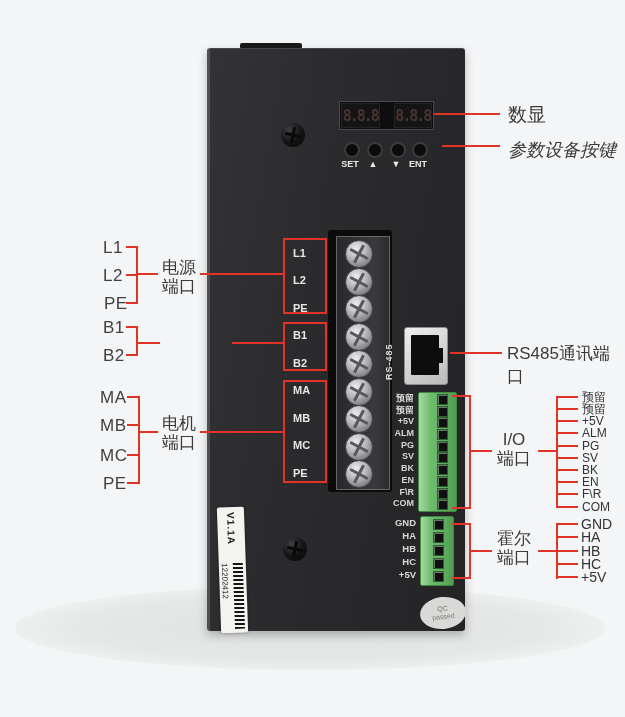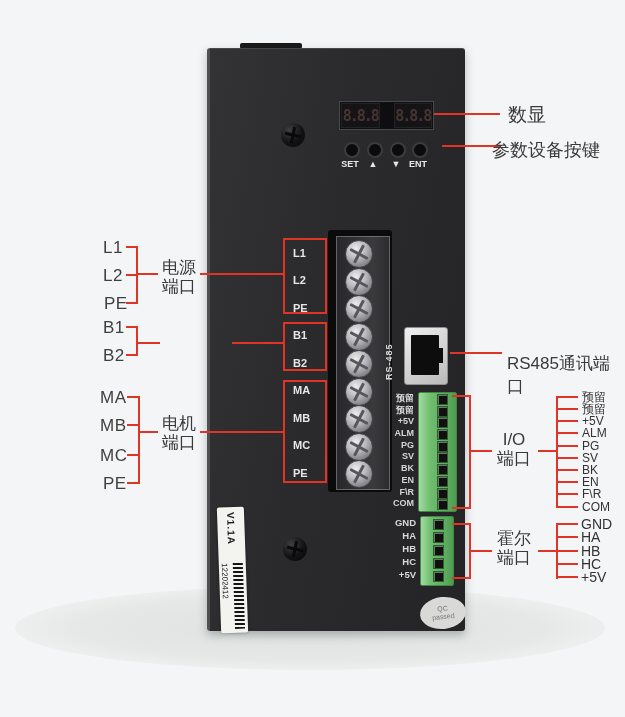--- a/index.html
+++ b/index.html
@@ -164,21 +164,21 @@
     <div class="sticker-barcode"></div>
   </div>
   <div class="qc-badge">
     <span>QC</span>
     <span>passed</span>
   </div>
 
   <div class="rline" style="left:434px;top:113px;width:66px;"></div>
   <div class="cn-label" style="left:508px;top:102px;font-size:19px;">数显</div>
   <div class="rline" style="left:442px;top:145px;width:58px;"></div>
-  <div class="cn-label" style="left:492px;top:138px;">参数设备按键</div>
+  <div class="cn-label" style="left:508px;top:138px;font-style:italic;">参数设备按键</div>
 
   <div class="pin-label" style="left:103px;top:238px;">L1</div>
   <div class="pin-label" style="left:103px;top:266px;">L2</div>
   <div class="pin-label" style="left:104px;top:294px;">PE</div>
   <div class="rline" style="left:126px;top:246px;width:12px;"></div>
   <div class="rline" style="left:126px;top:274px;width:12px;"></div>
   <div class="rline" style="left:126px;top:302px;width:12px;"></div>
   <div class="rvline" style="left:136px;top:246px;height:58px;"></div>
   <div class="rline" style="left:138px;top:273px;width:20px;"></div>
   <div class="cn-block" style="left:156px;top:258px;width:46px;">
@@ -208,21 +208,21 @@
   <div class="rvline" style="left:138px;top:396px;height:88px;"></div>
   <div class="rline" style="left:140px;top:431px;width:18px;"></div>
   <div class="cn-block" style="left:156px;top:414px;width:46px;">
     <div>电机</div>
     <div>端口</div>
   </div>
   <div class="rline" style="left:200px;top:431px;width:84px;"></div>
   <div class="rrect" style="left:283px;top:380px;width:40px;height:99px;"></div>
 
   <div class="rline" style="left:450px;top:352px;width:52px;"></div>
-  <div class="cn-label" style="left:507px;top:352px;font-size:17px;">RS485通讯端口</div>
+  <div class="cn-label" style="left:507px;top:342px;font-size:17px;">RS485通讯端口</div>
 
   <div class="rline" style="left:452px;top:395px;width:19px;"></div>
   <div class="rline" style="left:452px;top:507px;width:19px;"></div>
   <div class="rvline" style="left:469px;top:395px;height:114px;"></div>
   <div class="rline" style="left:471px;top:450px;width:21px;"></div>
   <div class="cn-block" style="left:492px;top:430px;width:44px;">
     <div>I/O</div>
     <div>端口</div>
   </div>
   <div class="rline" style="left:538px;top:450px;width:20px;"></div>

